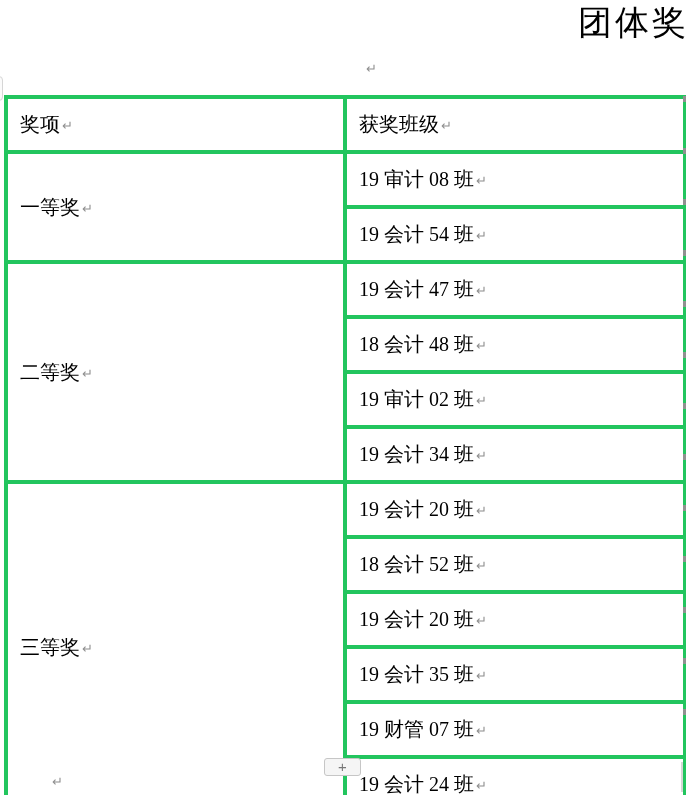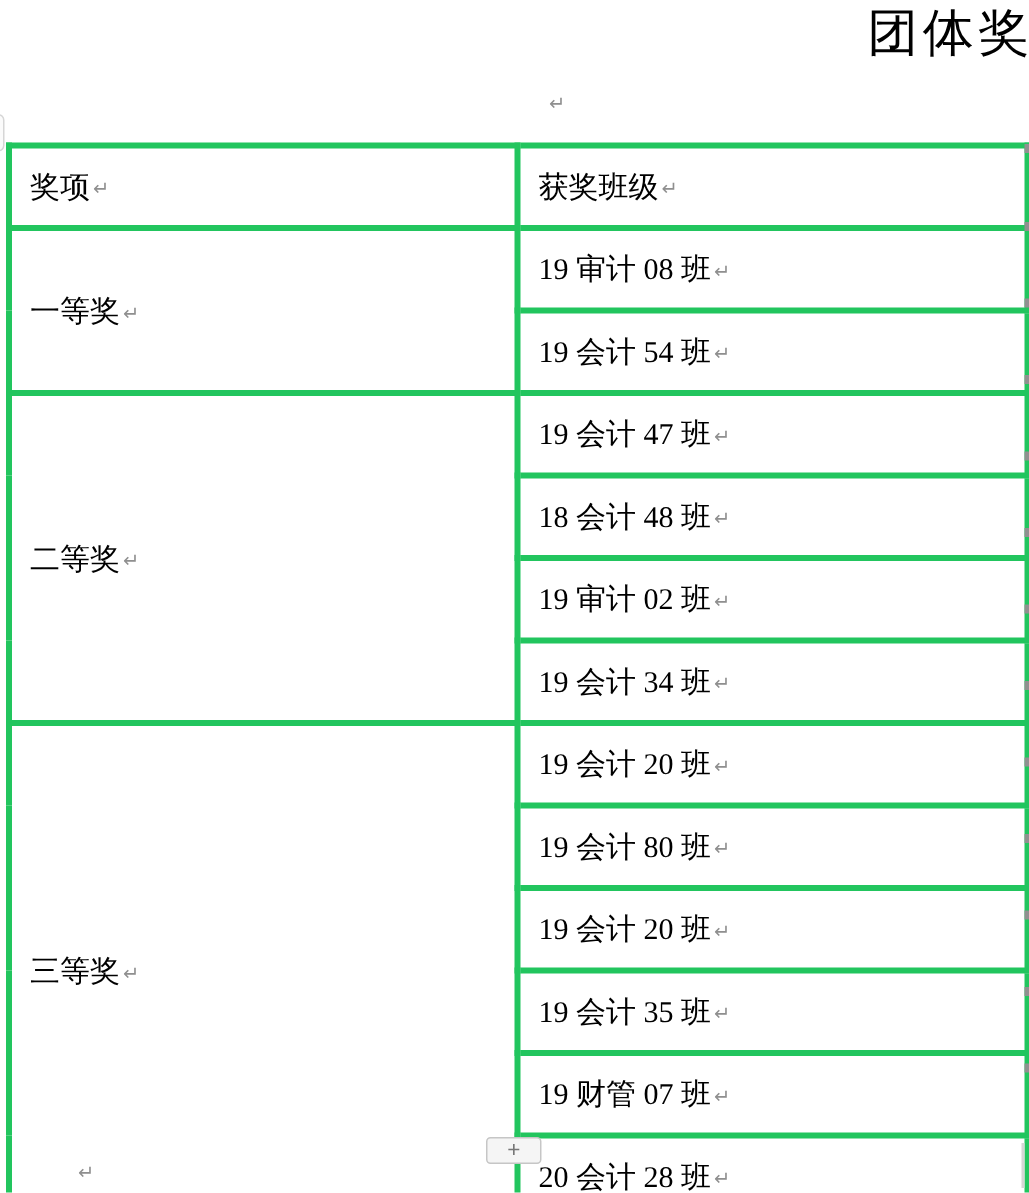--- a/index.html
+++ b/index.html
@@ -154,33 +154,33 @@
     </tr>
     <tr>
       <td><span>19 会计 34 班</span><span class="pmark">↵</span></td>
     </tr>
 
     <tr>
       <td rowspan="6"><span>三等奖</span><span class="pmark">↵</span></td>
       <td><span>19 会计 20 班</span><span class="pmark">↵</span></td>
     </tr>
     <tr>
-      <td><span>19 会计 80 班</span><span class="pmark">↵</span></td>
+      <td><span>18 会计 52 班</span><span class="pmark">↵</span></td>
     </tr>
     <tr>
       <td><span>19 会计 20 班</span><span class="pmark">↵</span></td>
     </tr>
     <tr>
       <td><span>19 会计 35 班</span><span class="pmark">↵</span></td>
     </tr>
     <tr>
       <td><span>19 财管 07 班</span><span class="pmark">↵</span></td>
     </tr>
     <tr>
-      <td><span>20 会计 28 班</span><span class="pmark">↵</span></td>
+      <td><span>19 会计 24 班</span><span class="pmark">↵</span></td>
     </tr>
   </tbody>
     </table>
 
   <div class="row-handle" style="top:96px"></div>
   <div class="row-handle" style="top:148px"></div>
   <div class="row-handle" style="top:199px"></div>
   <div class="row-handle" style="top:250px"></div>
   <div class="row-handle" style="top:301px"></div>
   <div class="row-handle" style="top:352px"></div>

